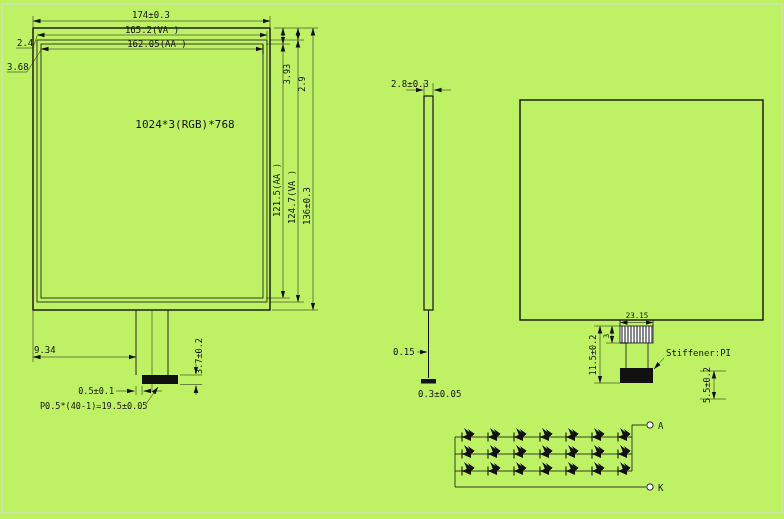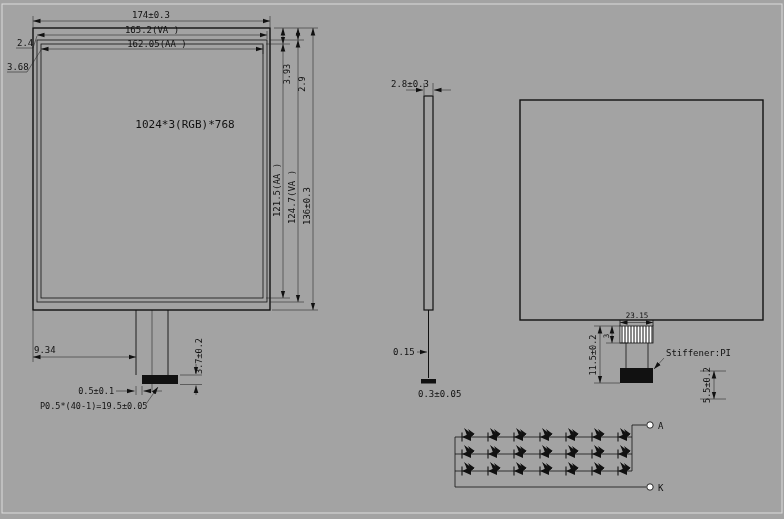--- a/index.html
+++ b/index.html
@@ -1,16 +1,16 @@
 <!DOCTYPE html>
 <html><head>
 <meta charset="utf-8">
 <style>
   html,body{margin:0;padding:0;background:#ffffff;}
-  .wrap{position:relative;width:784px;height:519px;background:#a3a3a3;overflow:hidden;}
+  .wrap{position:relative;width:784px;height:519px;background:#bef264;overflow:hidden;}
   svg{display:block;}
   .outl{stroke:#111;fill:none;}
   .dim line,.dim polyline,.dim path{stroke:#222;stroke-width:.55;fill:none;}
   .t{font-family:"DejaVu Sans Mono","Liberation Mono",monospace;font-size:9px;fill:#111;}
   .t8{font-size:7.5px;}
   .t9{font-size:8.5px;}
   .t11{font-size:11px;}
 </style>
 </head>
 <body>

